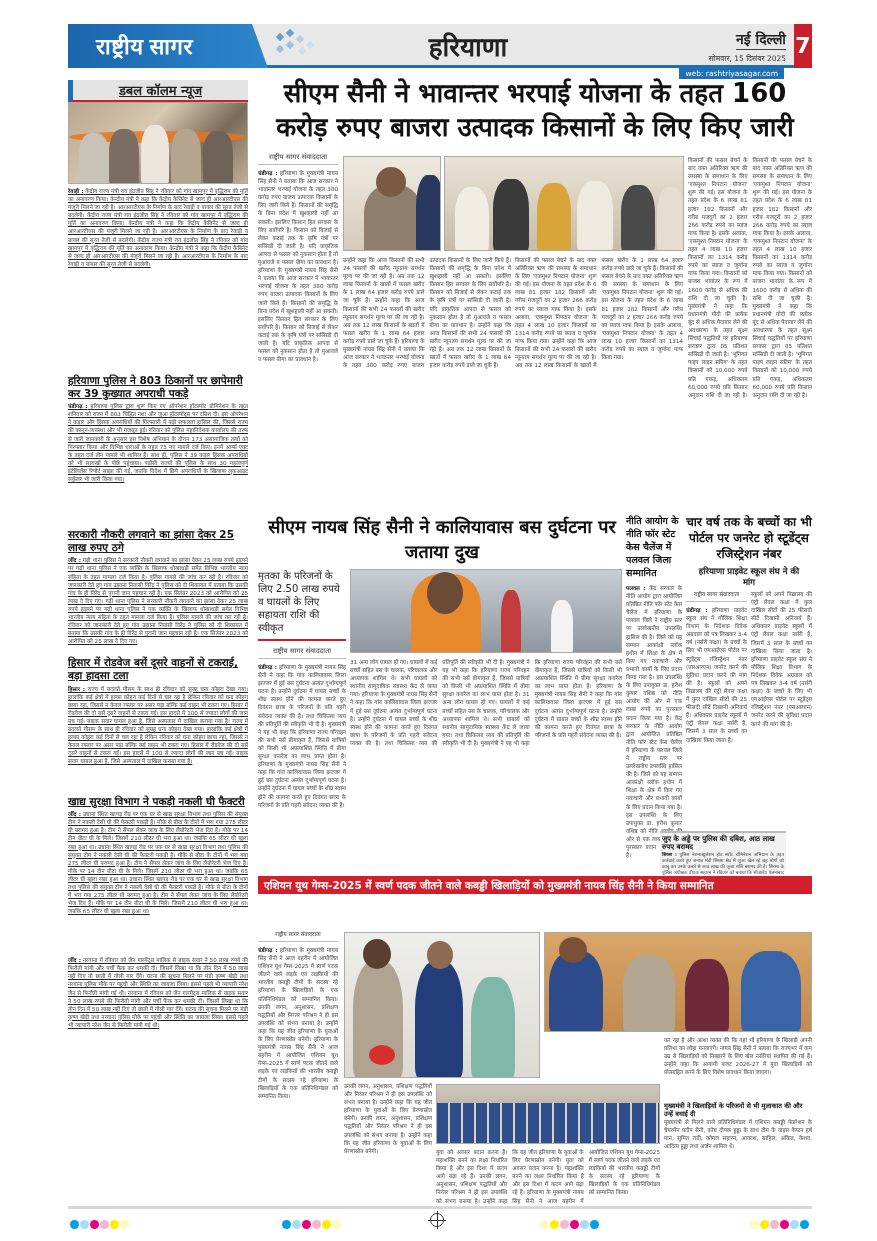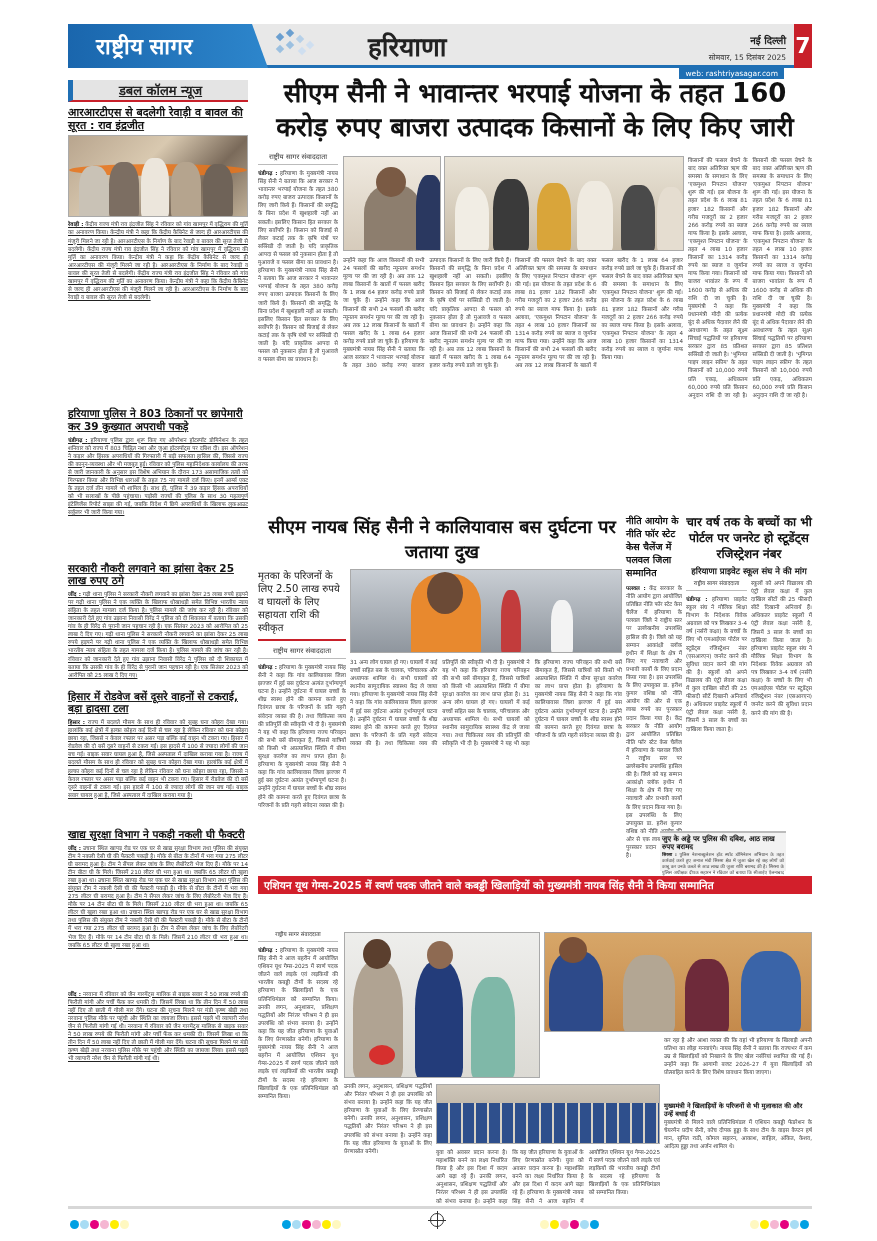--- a/index.html
+++ b/index.html
@@ -4,23 +4,23 @@
 <style>
   * { box-sizing: border-box; margin: 0; padding: 0; }
   body { width: 877px; height: 1241px; background: #ffffff; position: relative; overflow: hidden; font-family: "DejaVu Sans", sans-serif; color: #222; }
   .page { position: absolute; left: 68px; top: 24px; width: 744px; height: 1190px; }
   
   .masthead { position: absolute; left: 0; top: 0; width: 744px; height: 44px; background: #e8e8e8; border-bottom: 3px solid #1f6fb4; }
   .brand { position: absolute; left: 0; top: 0; width: 200px; height: 44px; background: linear-gradient(90deg,#1a66ad,#2d86cc); clip-path: polygon(0 0, 92% 0, 100% 100%, 0 100%); }
   .brand span { position: absolute; left: 28px; top: 6px; font-family: Liberation Serif, serif; font-weight: bold; font-size: 22px; color: #fff; letter-spacing: 0.5px; }
   .dots { position: absolute; left: 205px; top: 6px; width: 60px; height: 28px; }
   .dots i { position: absolute; width: 6px; height: 6px; background: #6a9fd0; transform: rotate(45deg); }
-  .section-title { position: absolute; left: 300px; top: 4px; width: 200px; text-align: left; font-family: "DejaVu Serif", serif; font-weight: bold; font-size: 26px; color: #222; }
+  .section-title { position: absolute; left: 300px; top: 4px; width: 200px; text-align: center; font-family: "DejaVu Serif", serif; font-weight: bold; font-size: 26px; color: #222; }
   .loc { position: absolute; right: 26px; top: 5px; text-align: right; }
-  .loc .city { font-size: 10px; font-weight: bold; color: #222; border-bottom: 1px solid #444; display: inline-block; padding-bottom: 1px; }
+  .loc .city { font-size: 14px; font-weight: bold; color: #222; border-bottom: 1px solid #444; display: inline-block; padding-bottom: 1px; }
   .loc .date { font-size: 7.5px; color: #333; margin-top: 3px; }
   .pageno { position: absolute; right: 0; top: 0; width: 18px; height: 44px; background: #c8202a; color: #fff; font-weight: bold; font-size: 22px; text-align: center; line-height: 44px; }
   .web { position: absolute; right: 28px; top: 44px; background: #1f6fb4; color: #fff; font-size: 7.5px; padding: 1px 6px; }
   
   .leftcol { position: absolute; left: 0; top: 56px; width: 180px; height: 1125px; text-decoration: underline; }
   .dc-head { background: #e4e4e4; border-left: 5px solid #1f6fb4; height: 22px; text-align: center; font-size: 13px; font-weight: bold; border-bottom: 2px solid #c8202a; line-height: 22px; }
   .hl { font-weight: bold; color: #111; line-height: 1.2; }
   .hl-s { font-size: 11.5px; margin: 4px 0 3px; }
   .body-txt { font-size: 5.6px; line-height: 8.1px; color: #444; text-align: justify; }
   .body-txt b { color: #111; }
@@ -62,21 +62,20 @@
       <div class="date">सोमवार, 15 दिसंबर 2025</div>
     </div>
     <div class="pageno">7</div>
   </div>
   <div class="web">web: rashtriyasagar.com</div>
 
   <div class="leftcol">
     <div class="dc-head">डबल कॉलम न्यूज</div>
 
     <div>
-      <div class="hl hl-s" style="font-size:11px">आरआरटीएस से बदलेगी रेवाड़ी व बावल की सूरत : राव इंद्रजीत</div>
       <div class="photo" style="height:82px">
         <div class="p" style="left:0;right:0;top:28px;height:12px;background:#e8741c;border-radius:50%;opacity:.85"></div>
         <div class="p" style="left:10px;top:30px;width:30px;height:52px;background:#c9c2b6"></div>
         <div class="p" style="left:40px;top:26px;width:30px;height:56px;background:#7c6e62"></div>
         <div class="p" style="left:72px;top:22px;width:28px;height:60px;background:#ece6dc"></div>
         <div class="p" style="left:102px;top:26px;width:30px;height:56px;background:#b5a48e"></div>
         <div class="p" style="left:134px;top:28px;width:30px;height:54px;background:#6f6358"></div>
       </div>
       <div class="body-txt" style="margin-top:3px;height:183px;overflow:hidden"><b>रेवाड़ी :</b> <span>केंद्रीय राज्य मंत्री राव इंद्रजीत सिंह ने रविवार को गांव खामपुर में वृद्धिराम की मूर्ति का अनावरण किया। केन्द्रीय मंत्री ने कहा कि केंद्रीय कैबिनेट से जल्द ही आरआरटीएस की मंजूरी मिलने जा रही है। आरआरटीएस के निर्माण के बाद रेवाड़ी व बावल की सूरत तेजी से बदलेगी।</span> <span>केंद्रीय राज्य मंत्री राव इंद्रजीत सिंह ने रविवार को गांव खामपुर में वृद्धिराम की मूर्ति का अनावरण किया। केन्द्रीय मंत्री ने कहा कि केंद्रीय कैबिनेट से जल्द ही आरआरटीएस की मंजूरी मिलने जा रही है। आरआरटीएस के निर्माण के बाद रेवाड़ी व बावल की सूरत तेजी से बदलेगी।</span> <span>केंद्रीय राज्य मंत्री राव इंद्रजीत सिंह ने रविवार को गांव खामपुर में वृद्धिराम की मूर्ति का अनावरण किया। केन्द्रीय मंत्री ने कहा कि केंद्रीय कैबिनेट से जल्द ही आरआरटीएस की मंजूरी मिलने जा रही है। आरआरटीएस के निर्माण के बाद रेवाड़ी व बावल की सूरत तेजी से बदलेगी।</span></div>
     </div>
@@ -157,21 +156,21 @@
     <div class="body-txt" style="height:220px;overflow:hidden;column-count:3;column-gap:5px"><span>31 अन्य लोग घायल हो गए। घायलों में कई बच्चों सहित बस के चालक, परिचालक और अध्यापक शामिल थे। सभी घायलों को स्थानीय सामुदायिक स्वास्थ्य केंद्र ले जाया गया।</span> <span>हरियाणा के मुख्यमंत्री नायब सिंह सैनी ने कहा कि गांव कालियावास जिला झज्जर में हुई बस दुर्घटना अत्यंत दुर्भाग्यपूर्ण घटना है। उन्होंने दुर्घटना में घायल बच्चों के शीघ्र स्वस्थ होने की कामना करते हुए दिवंगत छात्रा के परिजनों के प्रति गहरी संवेदना व्यक्त की है।</span> <span>तथा चिकित्सा व्यय की प्रतिपूर्ति की स्वीकृति भी दी है। मुख्यमंत्री ने यह भी कहा कि हरियाणा राज्य परिवहन की सभी बसें बीमाकृत हैं, जिससे यात्रियों को किसी भी अप्रत्याशित स्थिति में बीमा सुरक्षा कवरेज का लाभ प्राप्त होता है।</span> <span>31 अन्य लोग घायल हो गए। घायलों में कई बच्चों सहित बस के चालक, परिचालक और अध्यापक शामिल थे। सभी घायलों को स्थानीय सामुदायिक स्वास्थ्य केंद्र ले जाया गया।</span> <span>तथा चिकित्सा व्यय की प्रतिपूर्ति की स्वीकृति भी दी है। मुख्यमंत्री ने यह भी कहा कि हरियाणा राज्य परिवहन की सभी बसें बीमाकृत हैं, जिससे यात्रियों को किसी भी अप्रत्याशित स्थिति में बीमा सुरक्षा कवरेज का लाभ प्राप्त होता है।</span> <span>हरियाणा के मुख्यमंत्री नायब सिंह सैनी ने कहा कि गांव कालियावास जिला झज्जर में हुई बस दुर्घटना अत्यंत दुर्भाग्यपूर्ण घटना है। उन्होंने दुर्घटना में घायल बच्चों के शीघ्र स्वस्थ होने की कामना करते हुए दिवंगत छात्रा के परिजनों के प्रति गहरी संवेदना व्यक्त की है।</span></div>
   </div>
 
   <div class="abs" style="left:558px;top:490px;width:56px">
     <div class="hl" style="font-size:9.5px;line-height:13px">नीति आयोग के नीति फॉर स्टेट केस चैलेंज में पलवल जिला सम्मानित</div>
     <div class="body-txt" style="margin-top:5px;height:325px;overflow:hidden"><b>पलवल :</b> <span>केंद्र सरकार के नीति आयोग द्वारा आयोजित प्रतिष्ठित नीति फॉर स्टेट केस चैलेंज में हरियाणा के पलवल जिले ने राष्ट्रीय स्तर पर उल्लेखनीय उपलब्धि हासिल की है। जिले को यह सम्मान आकांक्षी ब्लॉक हथीन में शिक्षा के क्षेत्र में किए गए नवाचारी और प्रभावी कार्यों के लिए प्रदान किया गया है। इस उपलब्धि के लिए उपायुक्त डा. हरीश कुमार वशिष्ठ को नीति आयोग की ओर से एक लाख रुपये का पुरस्कार प्रदान किया गया है।</span> <span>केंद्र सरकार के नीति आयोग द्वारा आयोजित प्रतिष्ठित नीति फॉर स्टेट केस चैलेंज में हरियाणा के पलवल जिले ने राष्ट्रीय स्तर पर उल्लेखनीय उपलब्धि हासिल की है। जिले को यह सम्मान आकांक्षी ब्लॉक हथीन में शिक्षा के क्षेत्र में किए गए नवाचारी और प्रभावी कार्यों के लिए प्रदान किया गया है। इस उपलब्धि के लिए उपायुक्त डा. हरीश कुमार वशिष्ठ को नीति आयोग की ओर से एक लाख रुपये का पुरस्कार प्रदान किया गया है।</span></div>
   </div>
 
   <div class="abs" style="left:618px;top:490px;width:126px">
     <div class="big-hl" style="font-size:12px;line-height:16px">चार वर्ष तक के बच्चों का भी पोर्टल पर जनरेट हो स्टूडेंट्स रजिस्ट्रेशन नंबर</div>
-    <div style="font-size:8.5px;font-weight:bold;text-align:center;margin:3px 4px">हरियाणा प्राइवेट स्कूल संघ ने की मांग</div>
+    <div style="font-size:8.5px;font-weight:bold;text-align:center;margin:3px 12px">हरियाणा प्राइवेट स्कूल संघ ने की मांग</div>
     <div style="display:flex;gap:4px">
       <div style="width:61px">
         <div class="byline" style="font-size:5.5px">राष्ट्रीय सागर संवाददाता</div>
         <div class="body-txt" style="height:218px;overflow:hidden"><b>चंडीगढ़ :</b> <span>हरियाणा प्राइवेट स्कूल संघ ने मौलिक शिक्षा विभाग के निदेशक विवेक अग्रवाल को पत्र लिखकर 3-4 वर्ष (नर्सरी कक्षा) के बच्चों के लिए भी एमआईएस पोर्टल पर स्टूडेंट्स रजिस्ट्रेशन नंबर (एसआरएन) जनरेट करने की सुविधा प्रदान करने की मांग की है।</span> <span>स्कूलों को अपने विद्यालय की एंट्री लेवल कक्षा में कुल दाखिल सीटों की 25 फीसदी सीटें दिखानी अनिवार्य हैं। अधिकतर प्राइवेट स्कूलों में एंट्री लेवल कक्षा नर्सरी है, जिसमें 3 साल के बच्चों का दाखिला किया जाता है।</span></div>
       </div>
       <div class="body-txt" style="width:61px;height:230px;overflow:hidden"><span>स्कूलों को अपने विद्यालय की एंट्री लेवल कक्षा में कुल दाखिल सीटों की 25 फीसदी सीटें दिखानी अनिवार्य हैं। अधिकतर प्राइवेट स्कूलों में एंट्री लेवल कक्षा नर्सरी है, जिसमें 3 साल के बच्चों का दाखिला किया जाता है।</span> <span>हरियाणा प्राइवेट स्कूल संघ ने मौलिक शिक्षा विभाग के निदेशक विवेक अग्रवाल को पत्र लिखकर 3-4 वर्ष (नर्सरी कक्षा) के बच्चों के लिए भी एमआईएस पोर्टल पर स्टूडेंट्स रजिस्ट्रेशन नंबर (एसआरएन) जनरेट करने की सुविधा प्रदान करने की मांग की है।</span></div>
     </div>
   </div>
 
   <div class="abs boxed" style="left:592px;top:807px;width:126px;height:40px;padding:2px">

